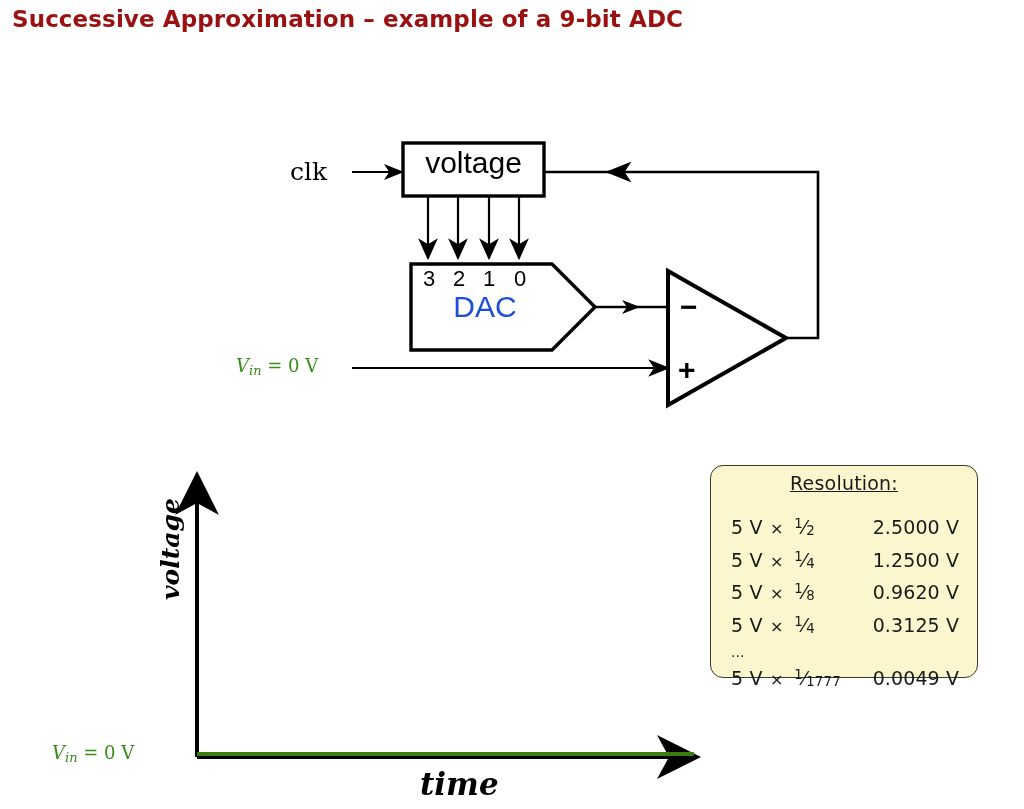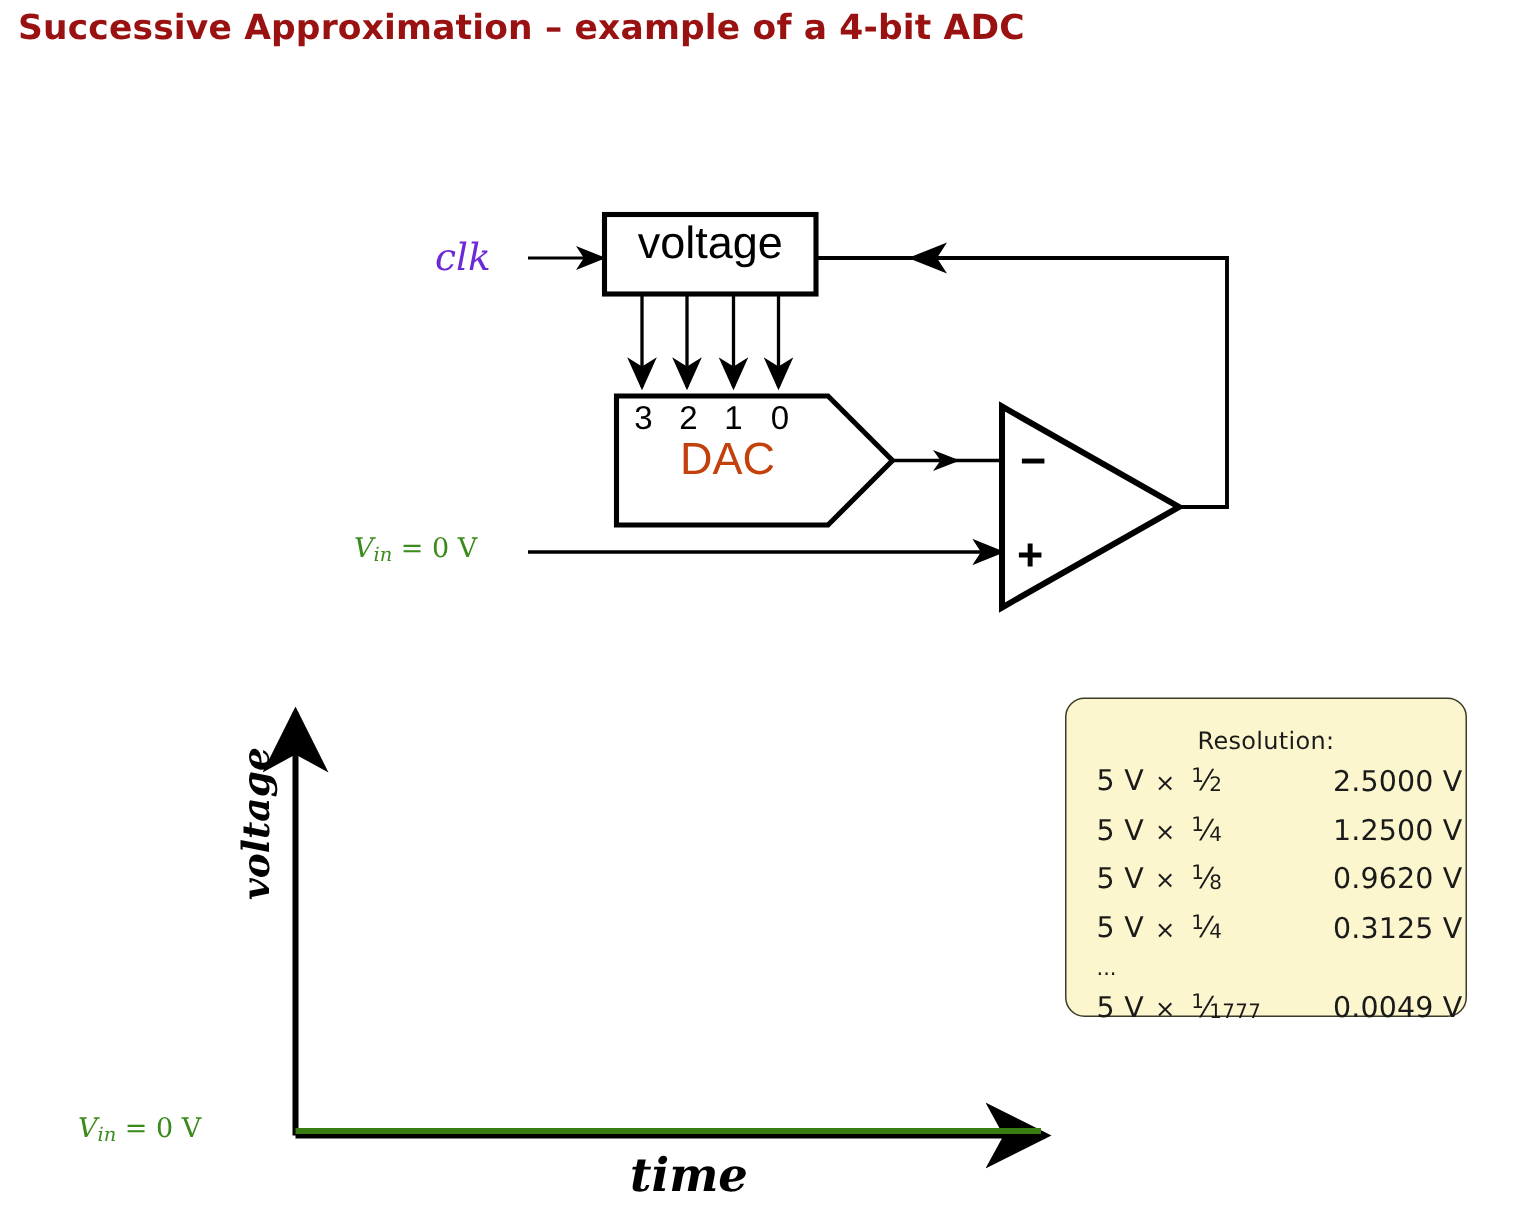--- a/index.html
+++ b/index.html
@@ -43,41 +43,40 @@
   
   .lbl {
     position: absolute;
     white-space: nowrap;
     color: #000;
   }
   .lbl-clk {
     left: 290px;
     top: 157px;
     font-family: "DejaVu Serif", serif;
-    font-style: italic;
     font-size: 25px;
-    color: #6d28d9;
+    color: #000000;
   }
   .lbl-control {
     left: 403px;
     top: 146px;
     width: 141px;
     text-align: center;
     font-family: "Liberation Sans", sans-serif;
     font-size: 30px;
     color: #000;
   }
   .lbl-dac {
     left: 410px;
     top: 290px;
     width: 150px;
     text-align: center;
     font-family: "Liberation Sans", sans-serif;
     font-size: 30px;
-    color: #c2410c;
+    color: #1d4ed8;
   }
   .bit {
     position: absolute;
     top: 266px;
     width: 22px;
     text-align: center;
     font-family: "Liberation Sans", sans-serif;
     font-size: 22px;
     color: #000;
   }
@@ -134,27 +133,28 @@
     height: 213px;
     background: #fbf6cd;
     border: 1.6px solid #3b3b28;
     border-radius: 13px;
     box-sizing: border-box;
     font-family: "DejaVu Sans", sans-serif;
     color: #1a1a1a;
   }
   .res-title {
     text-align: center;
-    font-size: 16px;
-    margin-top: 18px;
+    font-size: 19px;
+    margin-top: 6px;
     letter-spacing: 0.2px;
+    text-decoration: underline;
   }
   .res-rows {
-    margin-top: 2px;
-    padding: 0 2px 0 20px;
+    margin-top: 17px;
+    padding: 0 18px 0 20px;
   }
   .res-row {
     display: flex;
     justify-content: space-between;
     align-items: baseline;
     font-size: 19px;
     line-height: 26px;
     white-space: nowrap;
   }
   .res-row.ellipsis {
@@ -174,21 +174,21 @@
   .frac .num { font-size: 0.70em; vertical-align: 0.45em; }
   .frac .sl { font-size: 1.0em; padding: 0 0px; }
   .frac .den { font-size: 0.70em; vertical-align: -0.05em; }
   .times { font-size: 0.85em; padding: 0 2px; }
 </style>
 </head>
 <body>
 
 <div id="slide">
 
-  <div class="title">Successive Approximation – example of a 4-bit ADC</div>
+  <div class="title">Successive Approximation – example of a 9-bit ADC</div>
 
   <svg class="layer" viewBox="0 0 1024 809">
     <defs>
       <marker id="arrThin" markerWidth="10" markerHeight="8" refX="9" refY="4" orient="auto">
         <path d="M0,0 L10,4 L0,8 L2.6,4 Z" fill="#000"></path>
       </marker>
       <marker id="arrThinDown" markerWidth="10" markerHeight="9" refX="9" refY="4.5" orient="auto">
         <path d="M0,0 L10,4.5 L0,9 L2.8,4.5 Z" fill="#000"></path>
       </marker>
       <marker id="arrBig" markerWidth="11" markerHeight="11" refX="10" refY="5.5" orient="auto">

